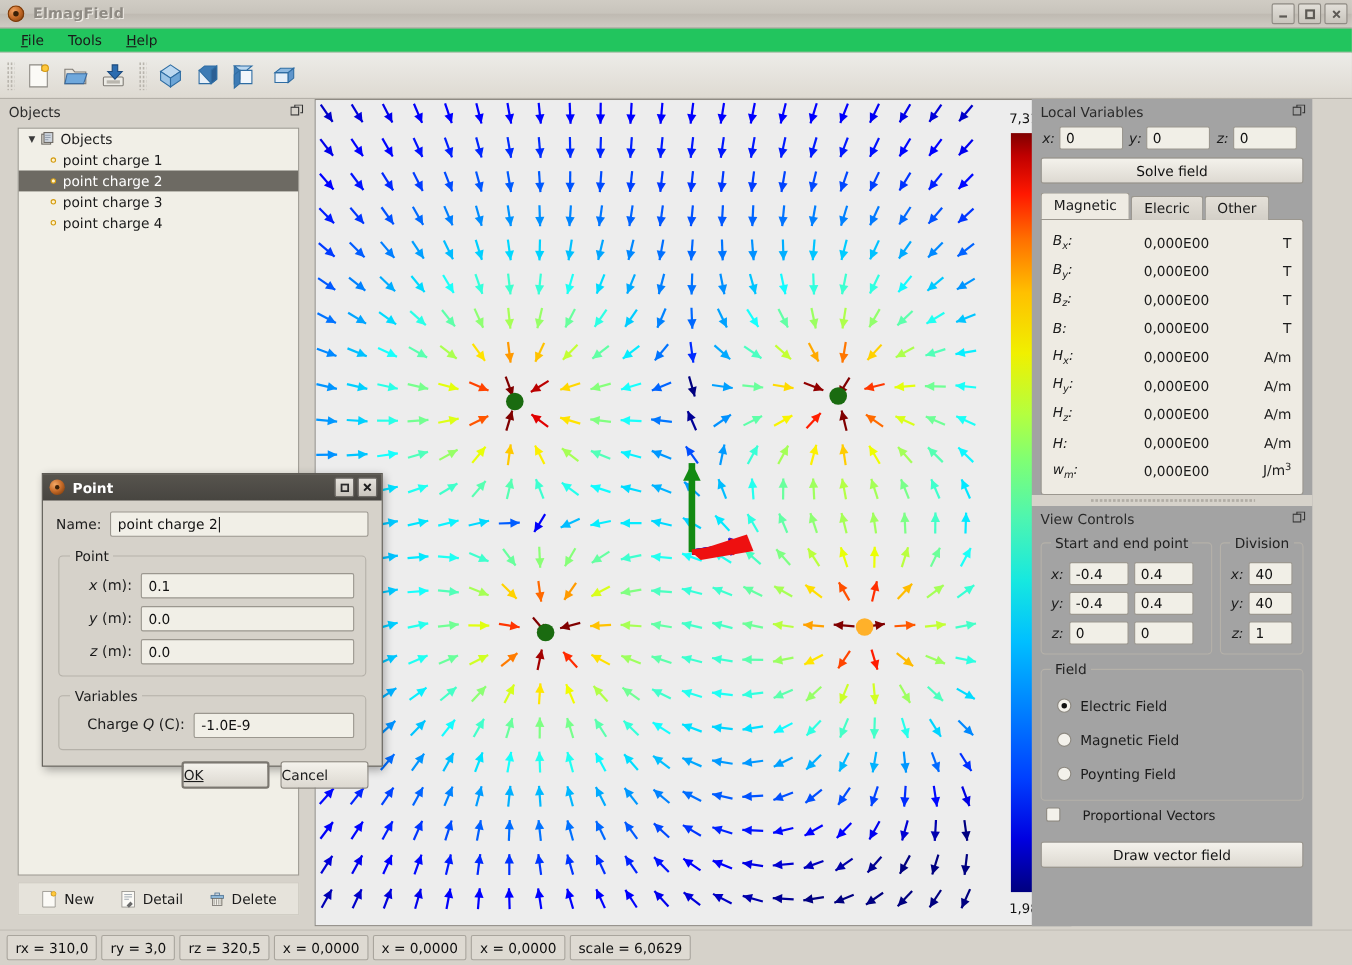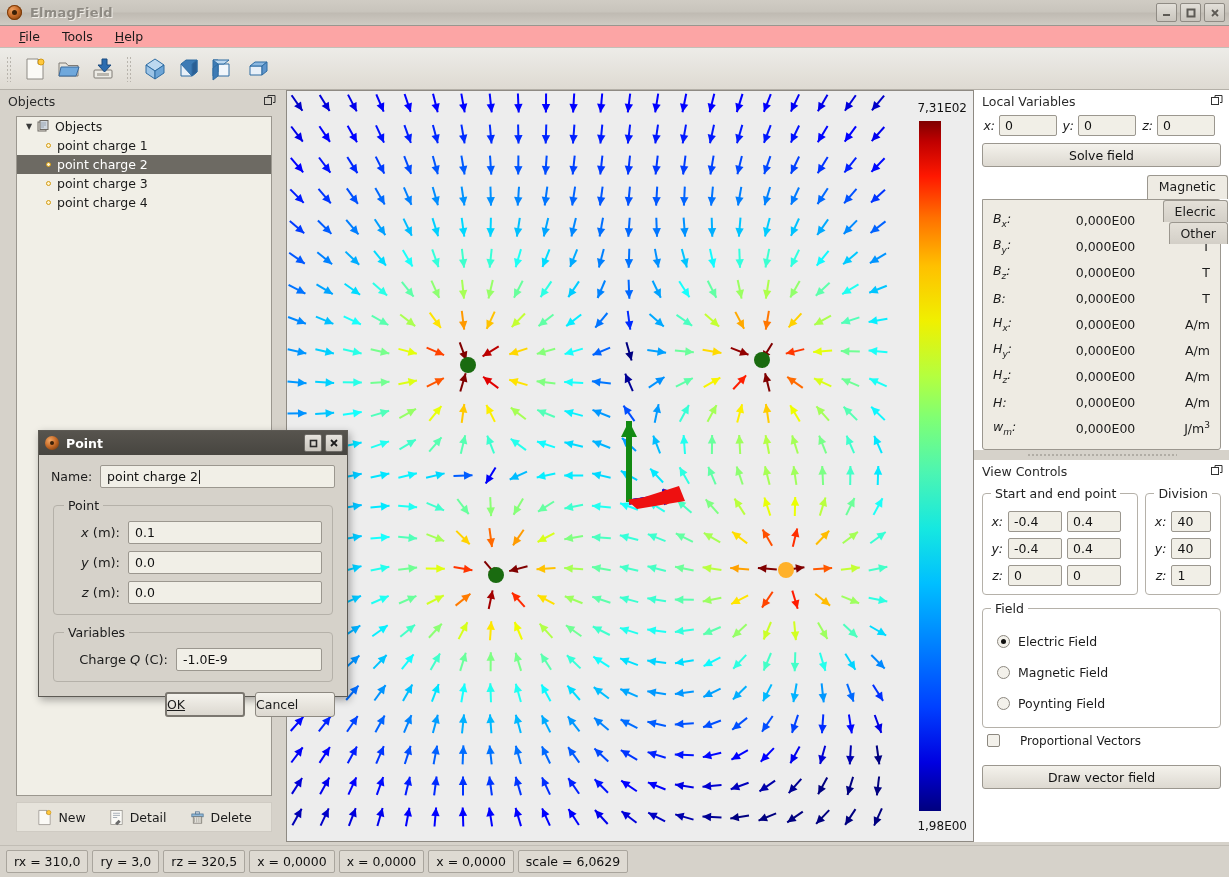--- a/index.html
+++ b/index.html
@@ -40,21 +40,21 @@
     background:linear-gradient(to bottom,#e2dfd9,#c9c5bd);
     border:1px solid #8f8b84; border-radius:2px;
     display:flex;align-items:center;justify-content:center;
     color:#6d6a64; font-size:11px; line-height:1;
   }
   .tb-btn svg{display:block;}
 
   
   .menubar{
     position:absolute;left:0;top:26px;width:1229px;height:22px;
-    background:#fca5a5; border-bottom:1px solid #c3bfb7;
+    background:#22c55e; border-bottom:1px solid #c3bfb7;
     display:flex;align-items:center;padding-left:10px;gap:4px;
   }
   .menu-item{ padding:2px 9px; font-size:12.5px; color:#1a1a1a; border-radius:2px; cursor:default;}
   .menu-item u{ text-decoration:underline; }
 
   
   .toolbar{
     position:absolute;left:0;top:48px;width:1229px;height:42px;
     background:linear-gradient(to bottom,#edece8,#dedad2);
     border-bottom:1px solid #b4b0a8;
@@ -102,21 +102,21 @@
   .cb-label{ position:absolute; right:6px; font-size:12px; color:#111; font-family:"DejaVu Sans",sans-serif;}
   .colorbar{
     position:absolute; right:32px; top:30px; width:22px; height:690px;
     background:linear-gradient(to top,
       #00007f 0%, #0000e0 7%, #0040ff 15%, #0080ff 24%, #00bfff 33%,
       #16e8e0 41%, #4cf5b2 49%, #80ff73 57%, #b4ff3f 63%,
       #f0f000 71%, #ffc000 79%, #ff7000 86%, #ff1800 92%, #c00000 97%, #7f0000 100%);
   }
 
   
-  .rightpanel{ position:absolute;left:974px;top:90px;width:255px;height:752px;background:#ffffff;}
+  .rightpanel{ position:absolute;left:938px;top:90px;width:255px;height:752px;background:#a3a3a3;}
   .lv-xyz{ display:flex;align-items:center;gap:4px;padding:0 8px;}
   .lv-xyz label{ font-style:italic; font-size:12.5px; width:13px; text-align:right;}
   .ifield{
     background:#f1efe7;border:1px solid #9b978f;border-radius:2px;
     font-family:"DejaVu Sans",sans-serif; font-size:12.5px; color:#111;
     padding:2px 5px; height:21px;
   }
   .wbtn{
     background:linear-gradient(to bottom,#f4f2ec,#ddd9d1);
     border:1px solid #9b978f; border-radius:3px;
@@ -2539,21 +2539,21 @@
       <label>y:</label>
       <div class="ifield" style="width:58px;">0</div>
       <label>z:</label>
       <div class="ifield" style="width:58px;">0</div>
     </div>
 
     <div style="padding:7px 8px 0;">
       <div class="wbtn">Solve field</div>
     </div>
 
-    <div class="tabs" style="margin-top:8px;flex-direction:column;">
+    <div class="tabs" style="margin-top:8px;">
       <div class="tab active">Magnetic</div>
       <div class="tab">Elecric</div>
       <div class="tab">Other</div>
     </div>
 
     <div class="tabbody">
       <div class="varrow">
         <span class="varname"><i>B</i><sub>x</sub>:</span>
         <span class="varval">0,000E00</span>
         <span class="varunit">T</span>

